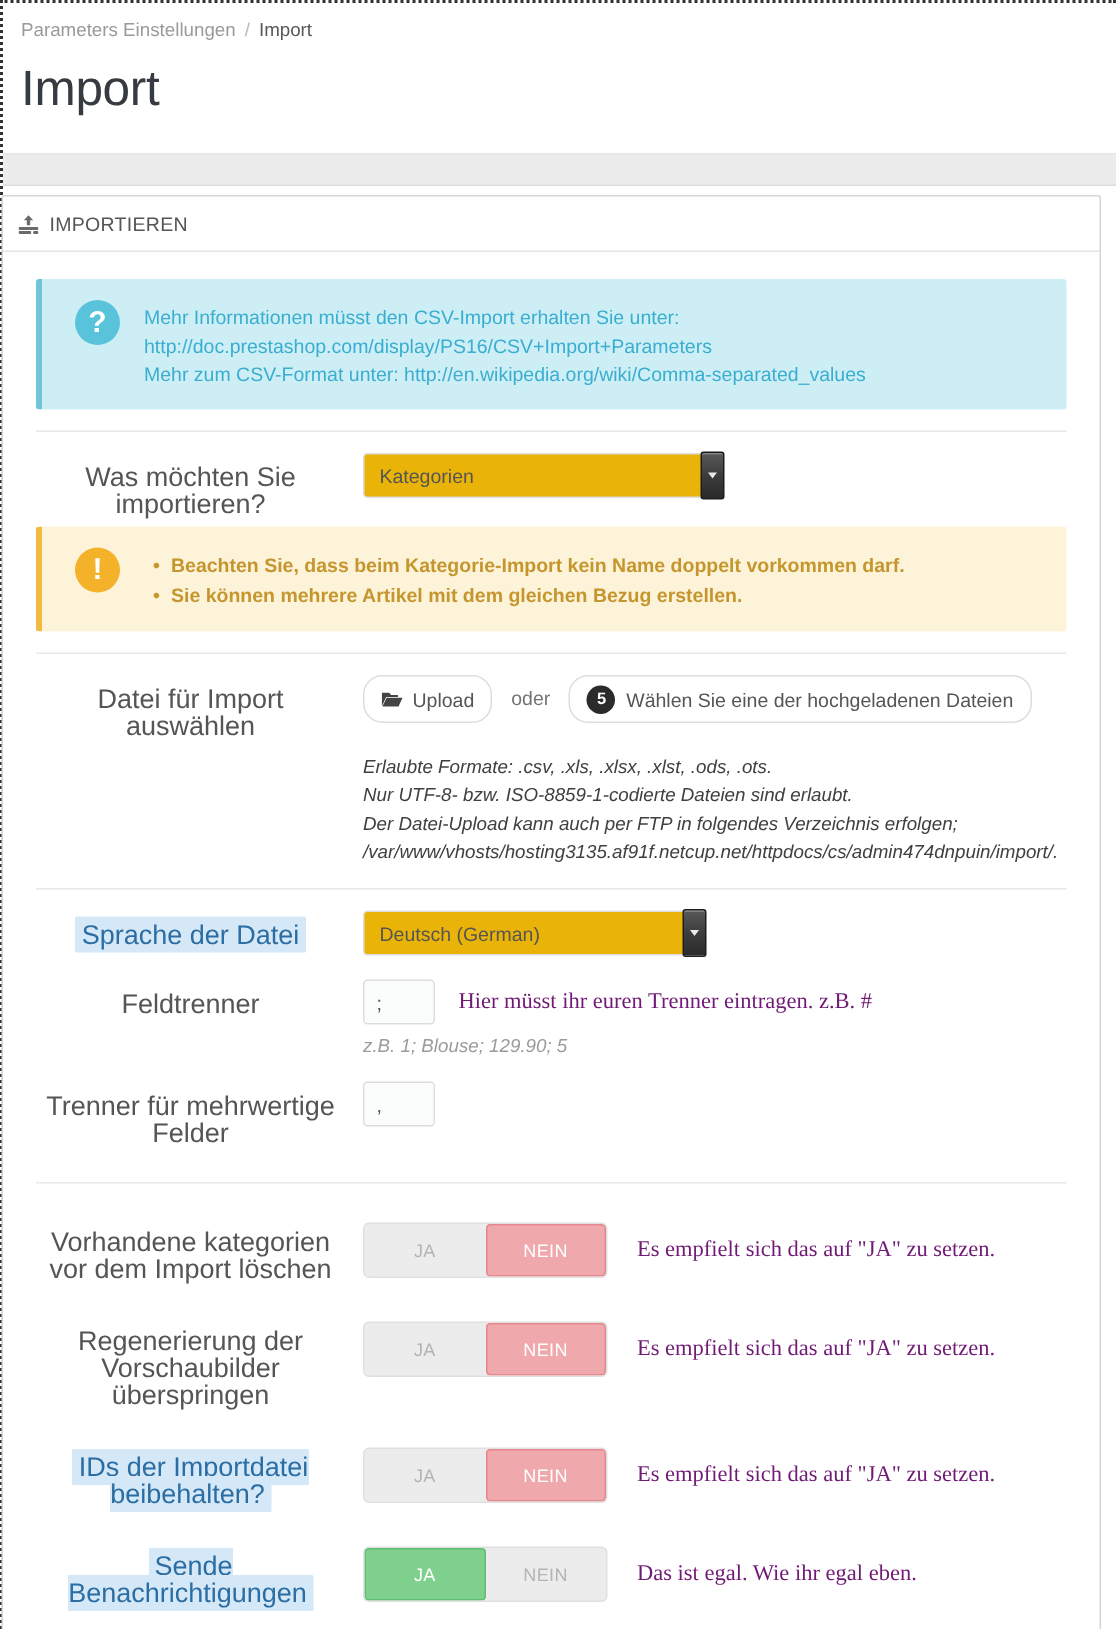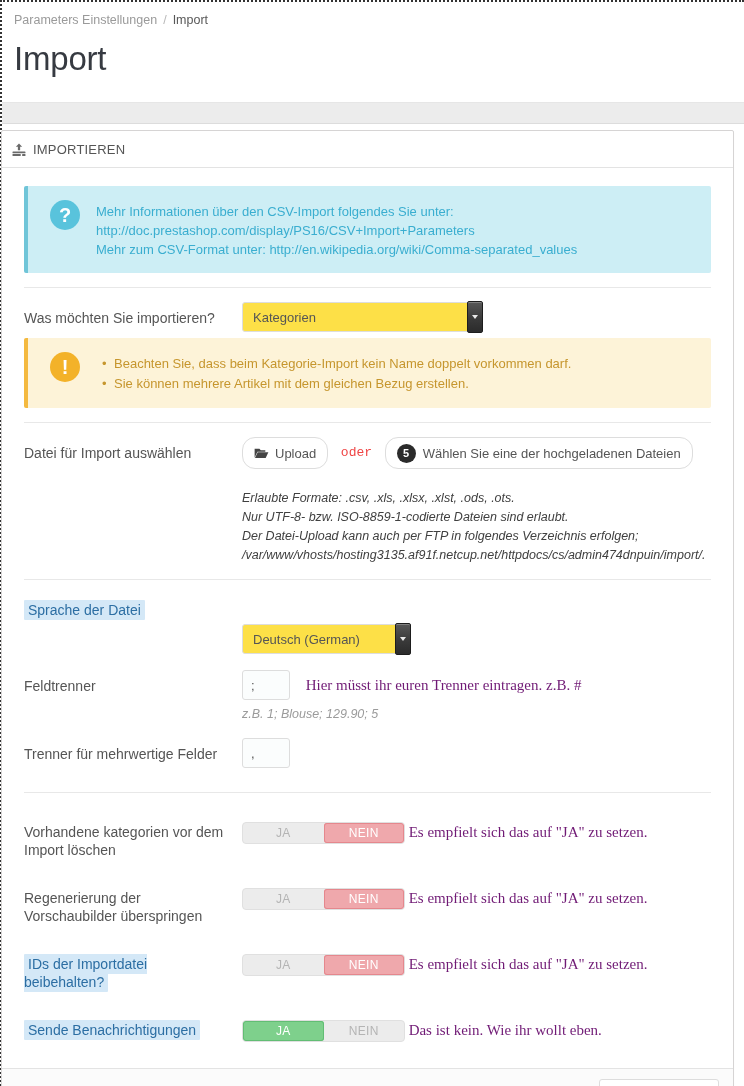--- a/index.html
+++ b/index.html
@@ -128,43 +128,44 @@
     font-size: 20px;
     line-height: 1;
   }
   .alert-info .alert-icon { background: #59c3dc; }
   .alert-warn .alert-icon { background: #f3b229; }
   .alert-body { padding-top: 2px; font-size: 13px; }
   .alert-warn ul {
     margin: 0;
     padding-left: 18px;
     list-style: none;
+    font-weight: bold;
   }
   .alert-warn li { position: relative; line-height: 20px; }
   .alert-warn li::before {
     content: "\2022";
     position: absolute;
     left: -12px;
     top: 0;
   }
 
   
   .form-row {
     display: flex;
     align-items: flex-start;
     margin: 0;
     padding: 0;
   }
   .form-label {
     width: 218px;
     flex: 0 0 218px;
-    text-align: left;
+    text-align: center;
     padding: 7px 12px 0 0;
     box-sizing: border-box;
-    font-size: 14px;
+    font-size: 18px;
     color: #555;
     line-height: 18px;
   }
   .form-label .hl {
     background: #d4e8f7;
     color: #2c6ea3;
     padding: 2px 4px;
     border-radius: 1px;
   }
   .form-control-zone {
@@ -173,21 +174,21 @@
   }
 
   
   .sel {
     position: relative;
     display: inline-block;
     height: 30px;
     box-sizing: border-box;
     border: 1px solid #ddd;
     border-radius: 3px;
-    background: #fde047;
+    background: #eab308;
     vertical-align: middle;
   }
   .sel .sel-text {
     display: block;
     padding: 6px 30px 6px 10px;
     font-size: 13px;
     color: #555;
     line-height: 17px;
     white-space: nowrap;
     overflow: hidden;
@@ -207,46 +208,45 @@
     box-shadow: inset 0 1px 0 rgba(255,255,255,0.25);
   }
   .sel .sel-arrow::after {
     content: "";
     border-left: 3px solid transparent;
     border-right: 3px solid transparent;
     border-top: 4px solid #e9e9e9;
     display: block;
   }
   .sel-what { width: 240px; }
-  .sel-lang { width: 168px; margin-top: 30px; }
+  .sel-lang { width: 228px; }
 
   
   .btn {
     display: inline-flex;
     align-items: center;
     height: 32px;
     box-sizing: border-box;
     padding: 0 11px;
     border: 1px solid #ddd;
     border-radius: 13px;
     background: #ffffff;
     color: #555;
     font-size: 13px;
     vertical-align: middle;
     white-space: nowrap;
   }
   .btn .folder-icon { margin-right: 6px; display: inline-flex; }
   .oder-text {
     display: inline-block;
     margin: 0 9px;
-    color: #ef4444;
+    color: #737373;
     font-size: 13px;
     vertical-align: middle;
     line-height: 32px;
-    font-family: Liberation Mono, monospace;
   }
   .badge-count {
     display: inline-flex;
     align-items: center;
     justify-content: center;
     width: 19px;
     height: 19px;
     border-radius: 50%;
     background: #2b2b2b;
     color: #ffffff;
@@ -301,21 +301,21 @@
     border-top: 1px solid #e8e8e8;
     margin: 14px 0;
   }
 
   
   .toggle {
     display: inline-flex;
     vertical-align: middle;
     border-radius: 4px;
     overflow: hidden;
-    height: 22px;
+    height: 37px;
     width: 163px;
     background: #ececec;
     border: 1px solid #e0e0e0;
     box-sizing: border-box;
   }
   .toggle .half {
     flex: 1 1 50%;
     display: flex;
     align-items: center;
     justify-content: center;
@@ -335,21 +335,21 @@
     border-radius: 3px;
     box-shadow: inset 0 0 0 1px #e5878d;
   }
 
   .switch-row {
     display: flex;
     align-items: flex-start;
     margin-bottom: 26px;
   }
   .switch-row .form-label { padding-top: 4px; }
-  .switch-row .note-red { margin-left: 0; line-height: 27px; text-align: center; }
+  .switch-row .note-red { margin-left: 16px; line-height: 27px; text-align: center; }
 
   
   .panel-footer {
     border-top: 1px solid #e3e3e3;
     background: #fbfbfb;
     padding: 10px 14px;
     display: flex;
     justify-content: flex-end;
     margin-top: 6px;
   }
@@ -398,21 +398,21 @@
         </span>
         <span>IMPORTIEREN</span>
       </div>
 
       <div class="panel-body">
 
         <div class="alert alert-info">
           <div class="alert-icon">?</div>
           <div class="alert-body">
             <div>
-              <span>Mehr Informationen über den CSV-Import folgendes Sie unter: </span><a href="#">http://doc.prestashop.com/display/PS16/CSV+Import+Parameters</a>
+              <span>Mehr Informationen müsst den CSV-Import erhalten Sie unter: </span><a href="#">http://doc.prestashop.com/display/PS16/CSV+Import+Parameters</a>
             </div>
             <div>
               <span>Mehr zum CSV-Format unter: </span><a href="#">http://en.wikipedia.org/wiki/Comma-separated_values</a>
             </div>
           </div>
         </div>
 
         <hr class="hr">
 
         <div class="form-row">
@@ -535,21 +535,21 @@
 
         <div class="switch-row" style="margin-bottom:8px">
           <div class="form-label">
             <span class="hl">Sende Benachrichtigungen</span>
           </div>
           <div class="form-control-zone">
             <span class="toggle">
               <span class="half on-yes">JA</span>
               <span class="half">NEIN</span>
             </span>
-            <span class="note-red">Das ist kein. Wie ihr wollt eben.</span>
+            <span class="note-red">Das ist egal. Wie ihr egal eben.</span>
           </div>
         </div>
 
       </div>
 
       <div class="panel-footer">
         <div class="btn-next">
           <span class="next-icon">
             <svg width="28" height="28" viewBox="0 0 28 28" aria-hidden="true">
               <circle cx="14" cy="14" r="13" fill="#3a4149"></circle>

